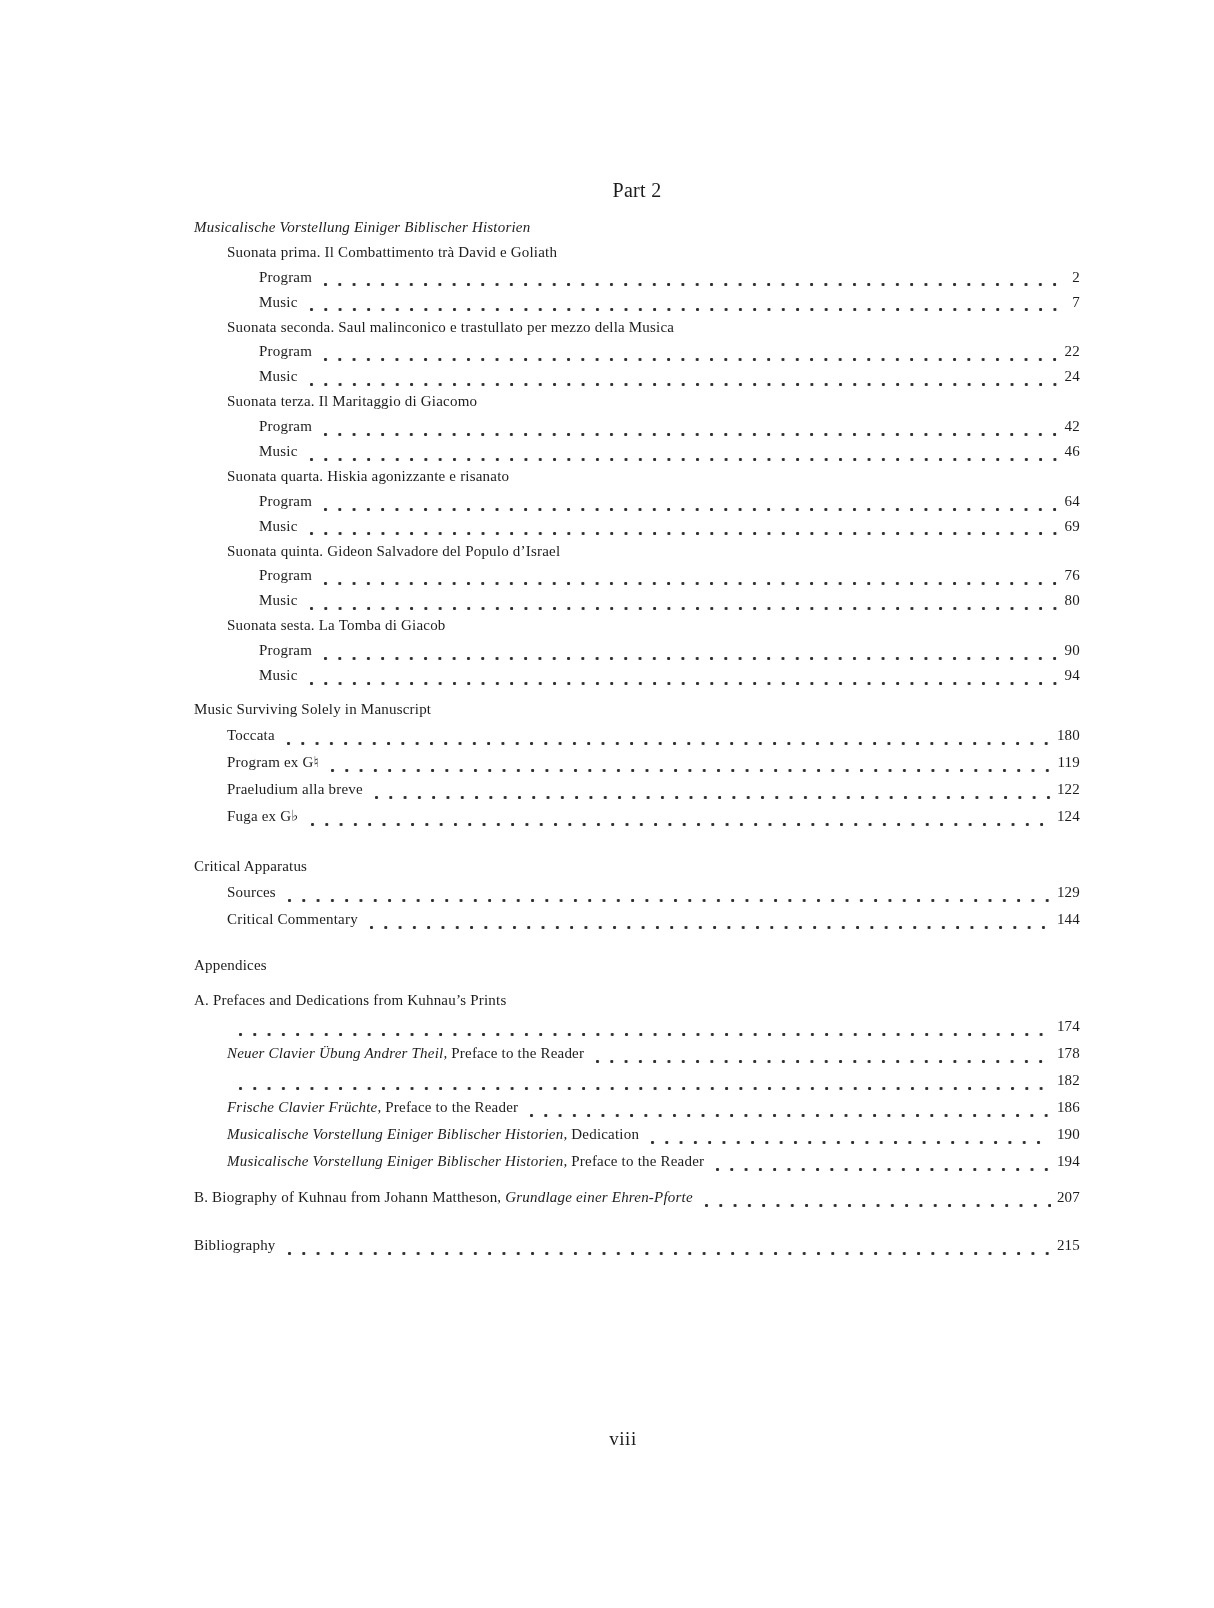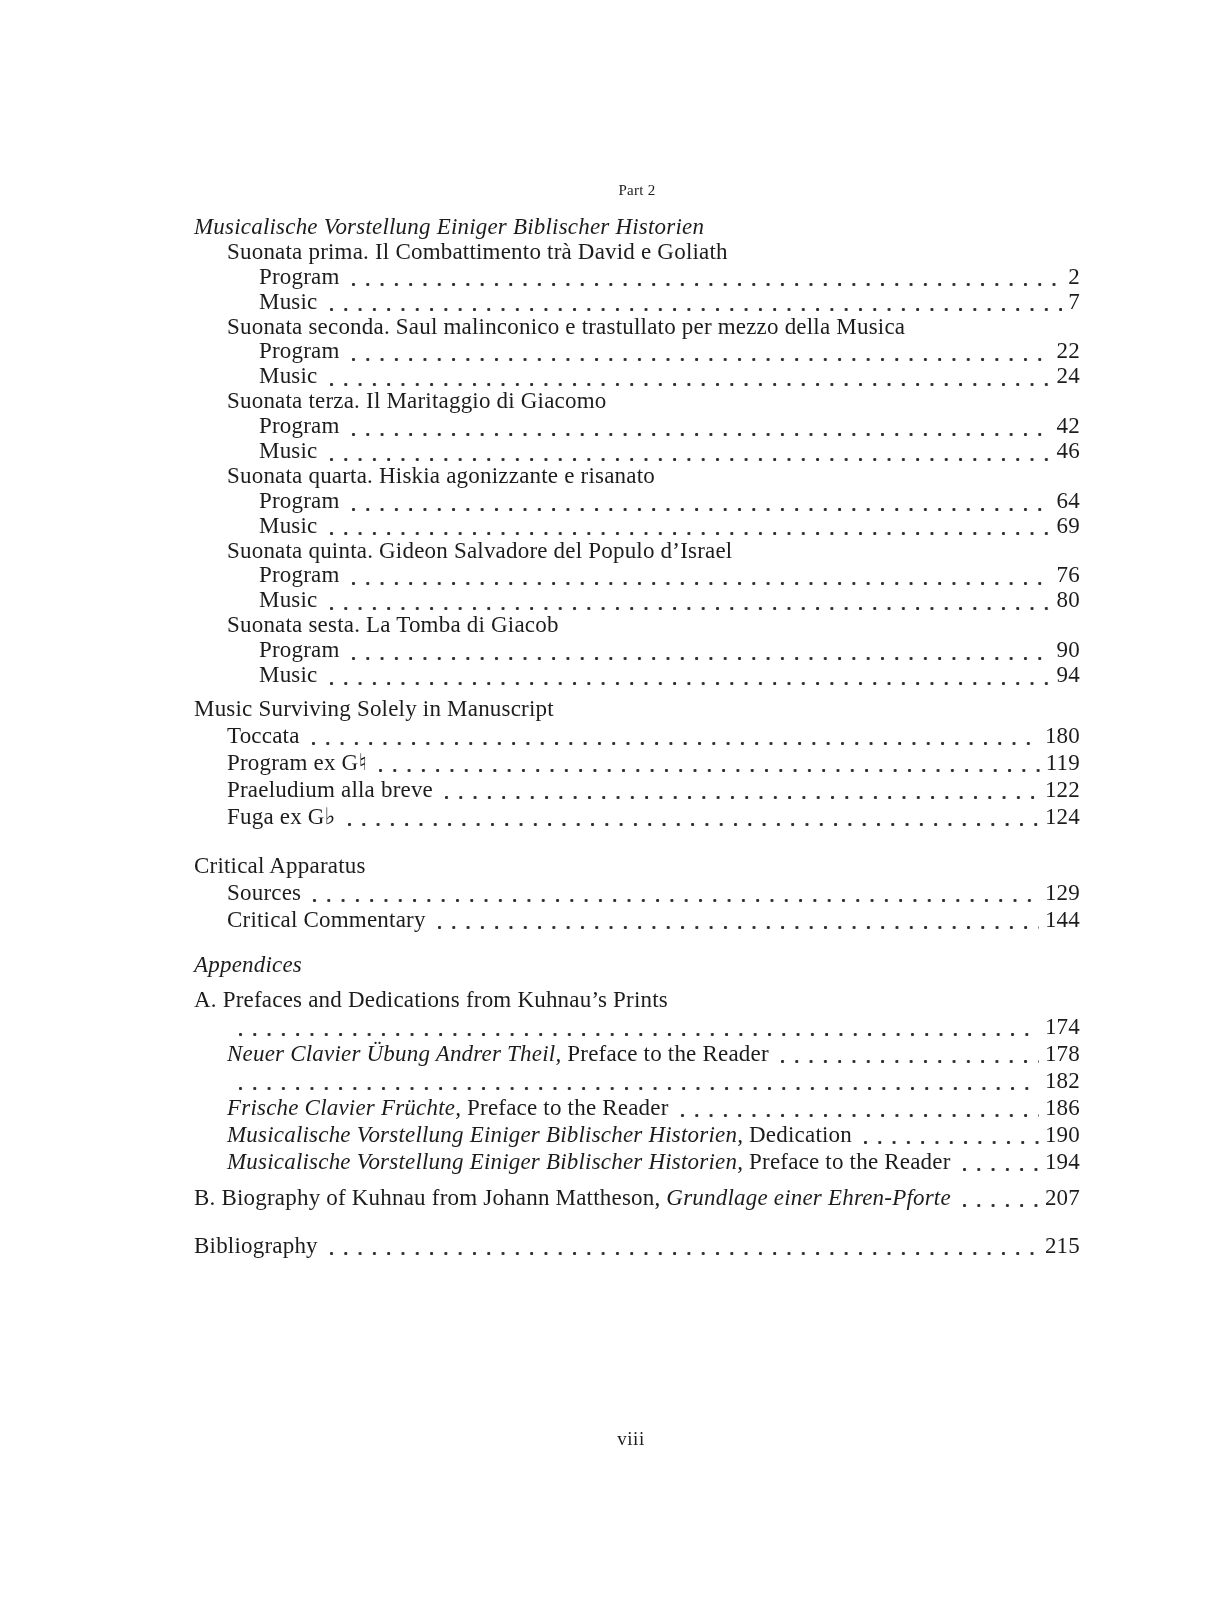--- a/index.html
+++ b/index.html
@@ -7,27 +7,27 @@
     position:relative;
     width:1214px; height:1608px;
     background:#ffffff;
     font-family:"Liberation Serif","DejaVu Serif",serif;
     color:#1c1c1c;
     overflow:hidden;
   }
   .toc { position:absolute; left:194px; top:177px; width:886px; }
   .part-header {
     height:26px; line-height:26px;
-    font-size:15px; text-align:center;
+    font-size:20px; text-align:center;
     letter-spacing:0.3px;
     margin-bottom:12px;
   }
   .row {
     display:flex; align-items:baseline;
-    font-size:23px; letter-spacing:0.2px;
+    font-size:15px; letter-spacing:0.2px;
     height:27px; line-height:27px;
     white-space:pre;
   }
   .trow { height:26px; line-height:26px; }        
   .group .row, .group .trow { height:24.9px; line-height:24.9px; }
   .ind1 { padding-left:33px; }
   .ind2 { padding-left:65px; }
   .seg.it { font-style:italic; }
   .label { flex:0 0 auto; }
   .leader {
@@ -38,26 +38,26 @@
     background-image:radial-gradient(circle at 1.5px 1.5px, #2e2e2e 1.25px, rgba(0,0,0,0) 1.9px);
     background-size:14.3px 3px;
     background-repeat:repeat-x;
   }
   .group .leader { margin-bottom:3.2px; }
   .pg { flex:0 0 auto; }
   
   .sections > .section:nth-child(1) { margin-top:0; }
   .sections > .section:nth-child(2) { margin-top:8px; }
   .sections > .section:nth-child(3) { margin-top:23px;text-align:right; }
-  .sections > .section:nth-child(4) { margin-top:19px;font-style:italic; }
+  .sections > .section:nth-child(4) { margin-top:19px; }
   .sections > .section:nth-child(5) { margin-top:9px; }
   .sections > .section:nth-child(6) { margin-top:9px; }
   .sections > .section:nth-child(7) { margin-top:21px; }
   .folio {
-    position:absolute; left:188px; top:1428px; width:886px;
+    position:absolute; left:180px; top:1428px; width:886px;
     text-align:center; font-size:19px; letter-spacing:0.5px;
   }
 </style>
 </head>
 <body>
 
 <div class="sheet">
   <div class="toc">
     <div class="part-header">Part 2</div>
     <div class="sections">

